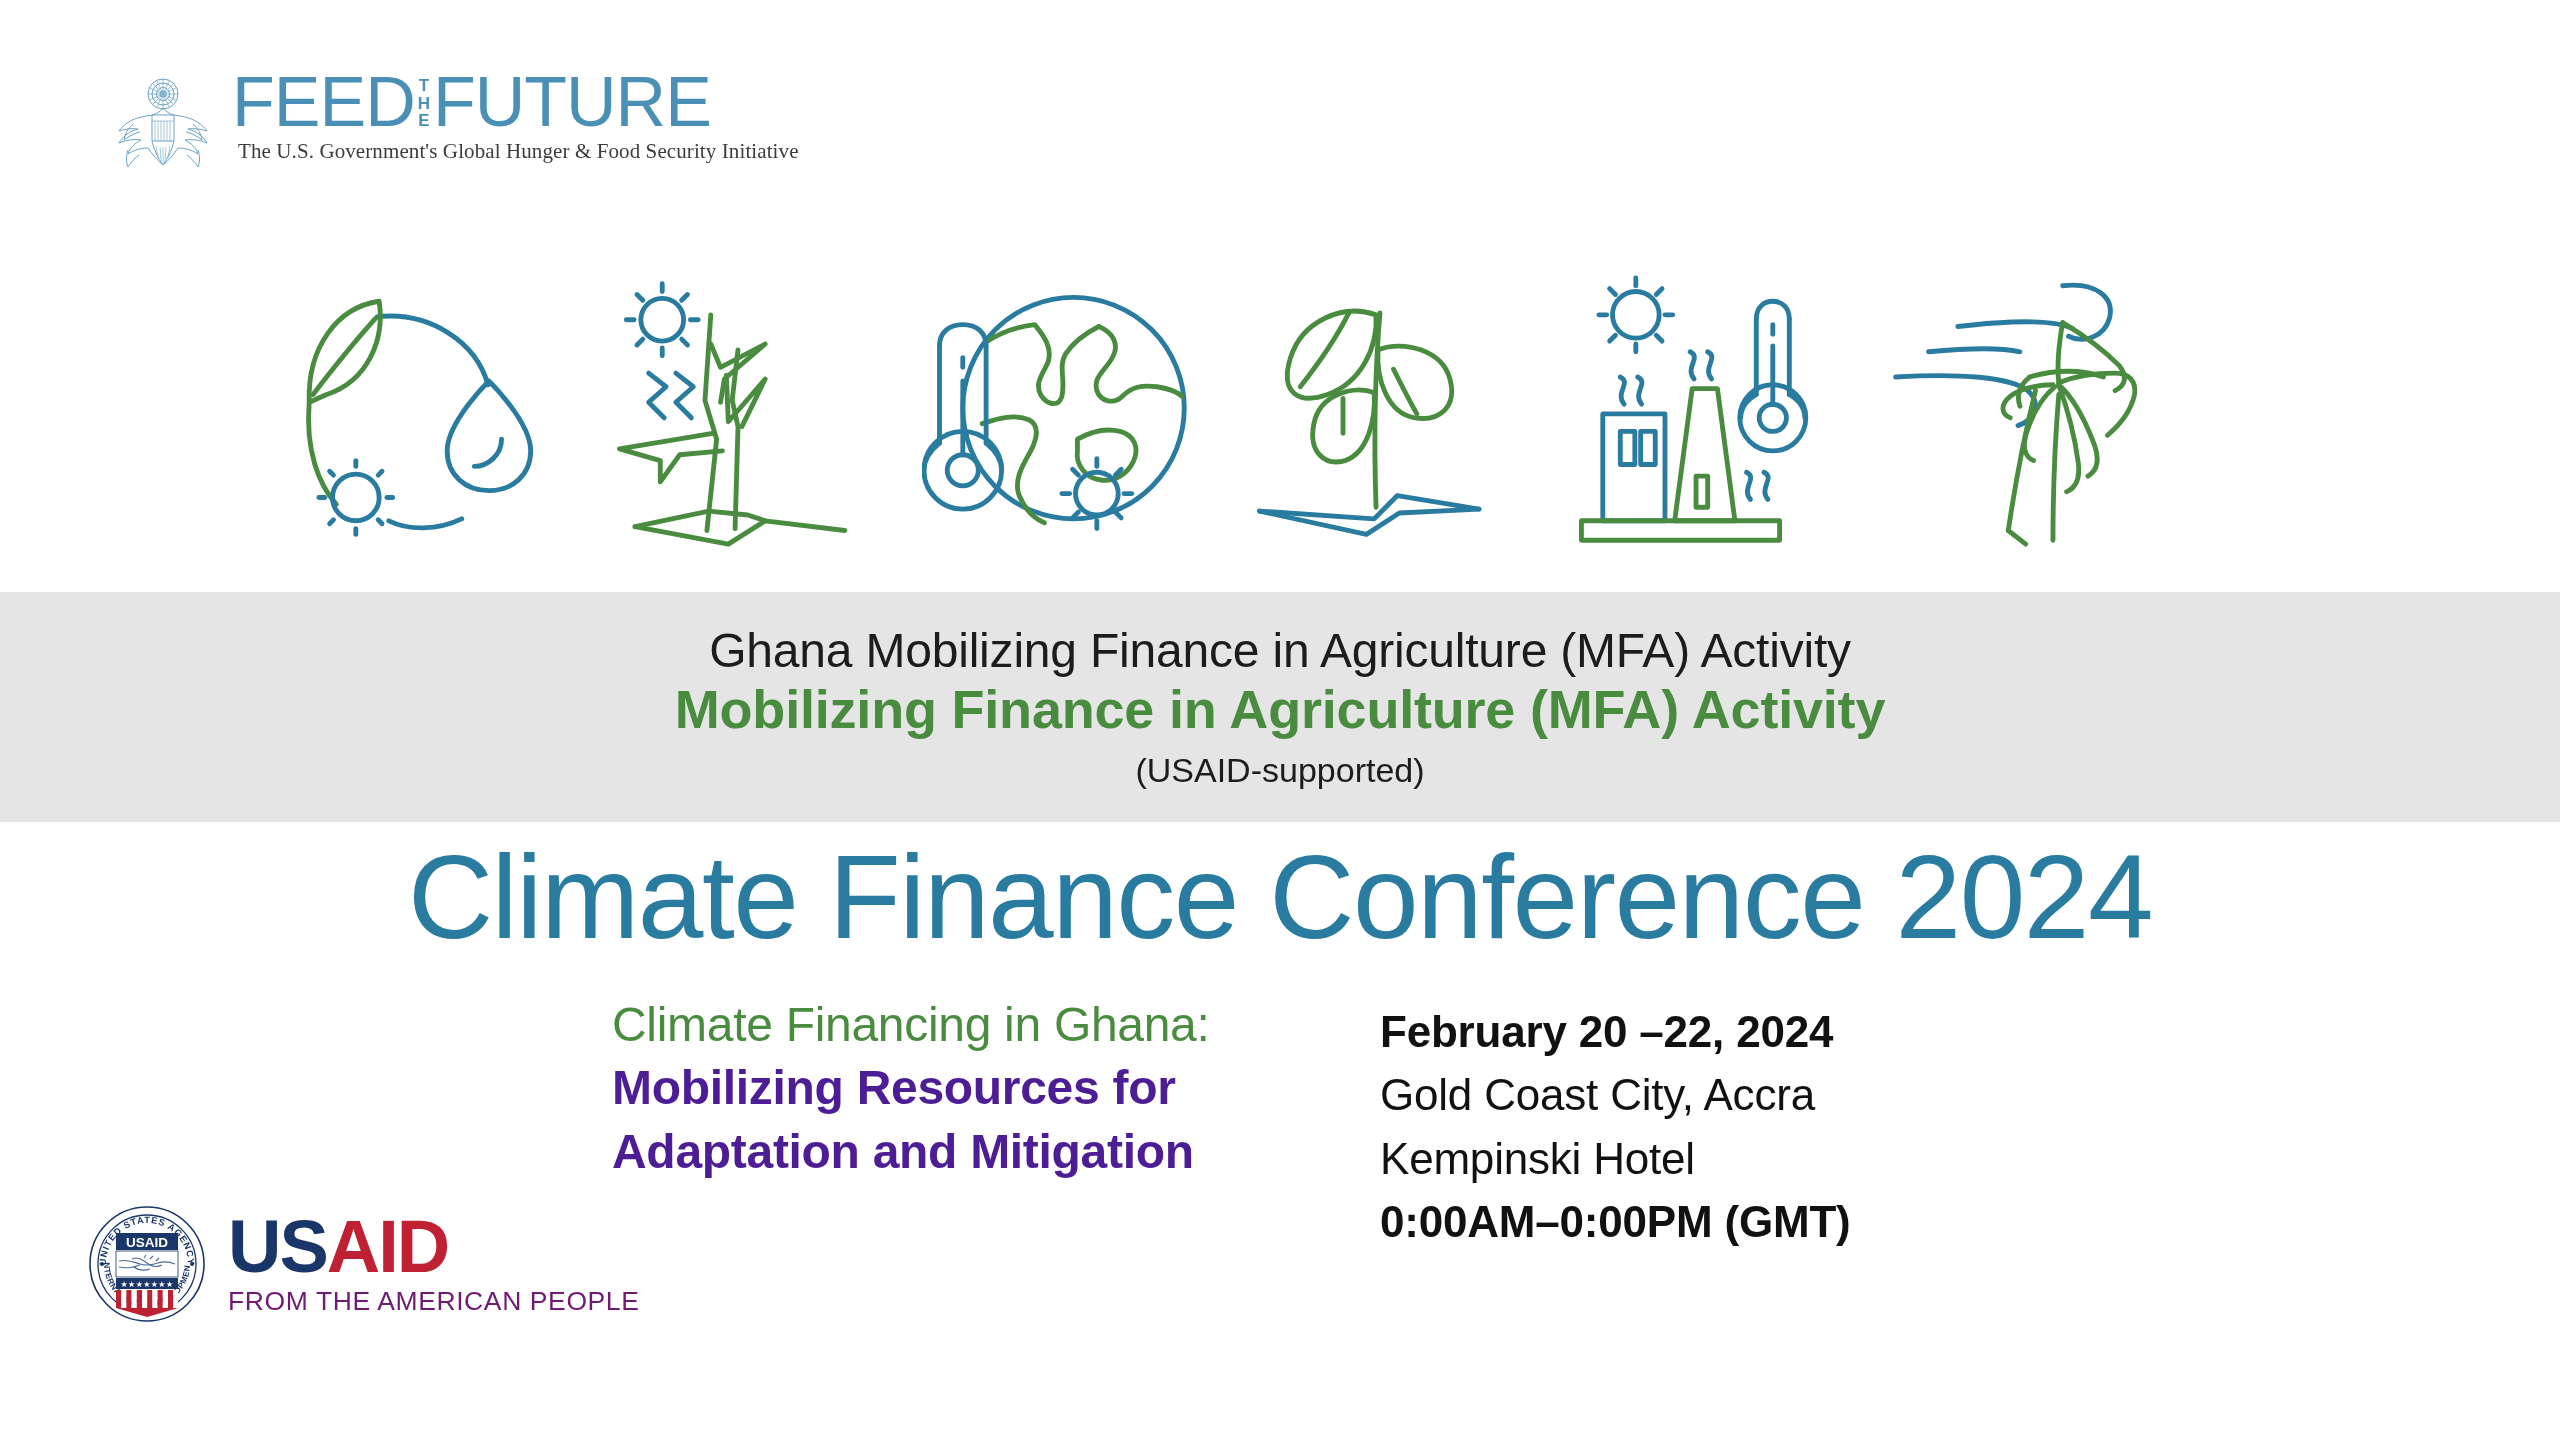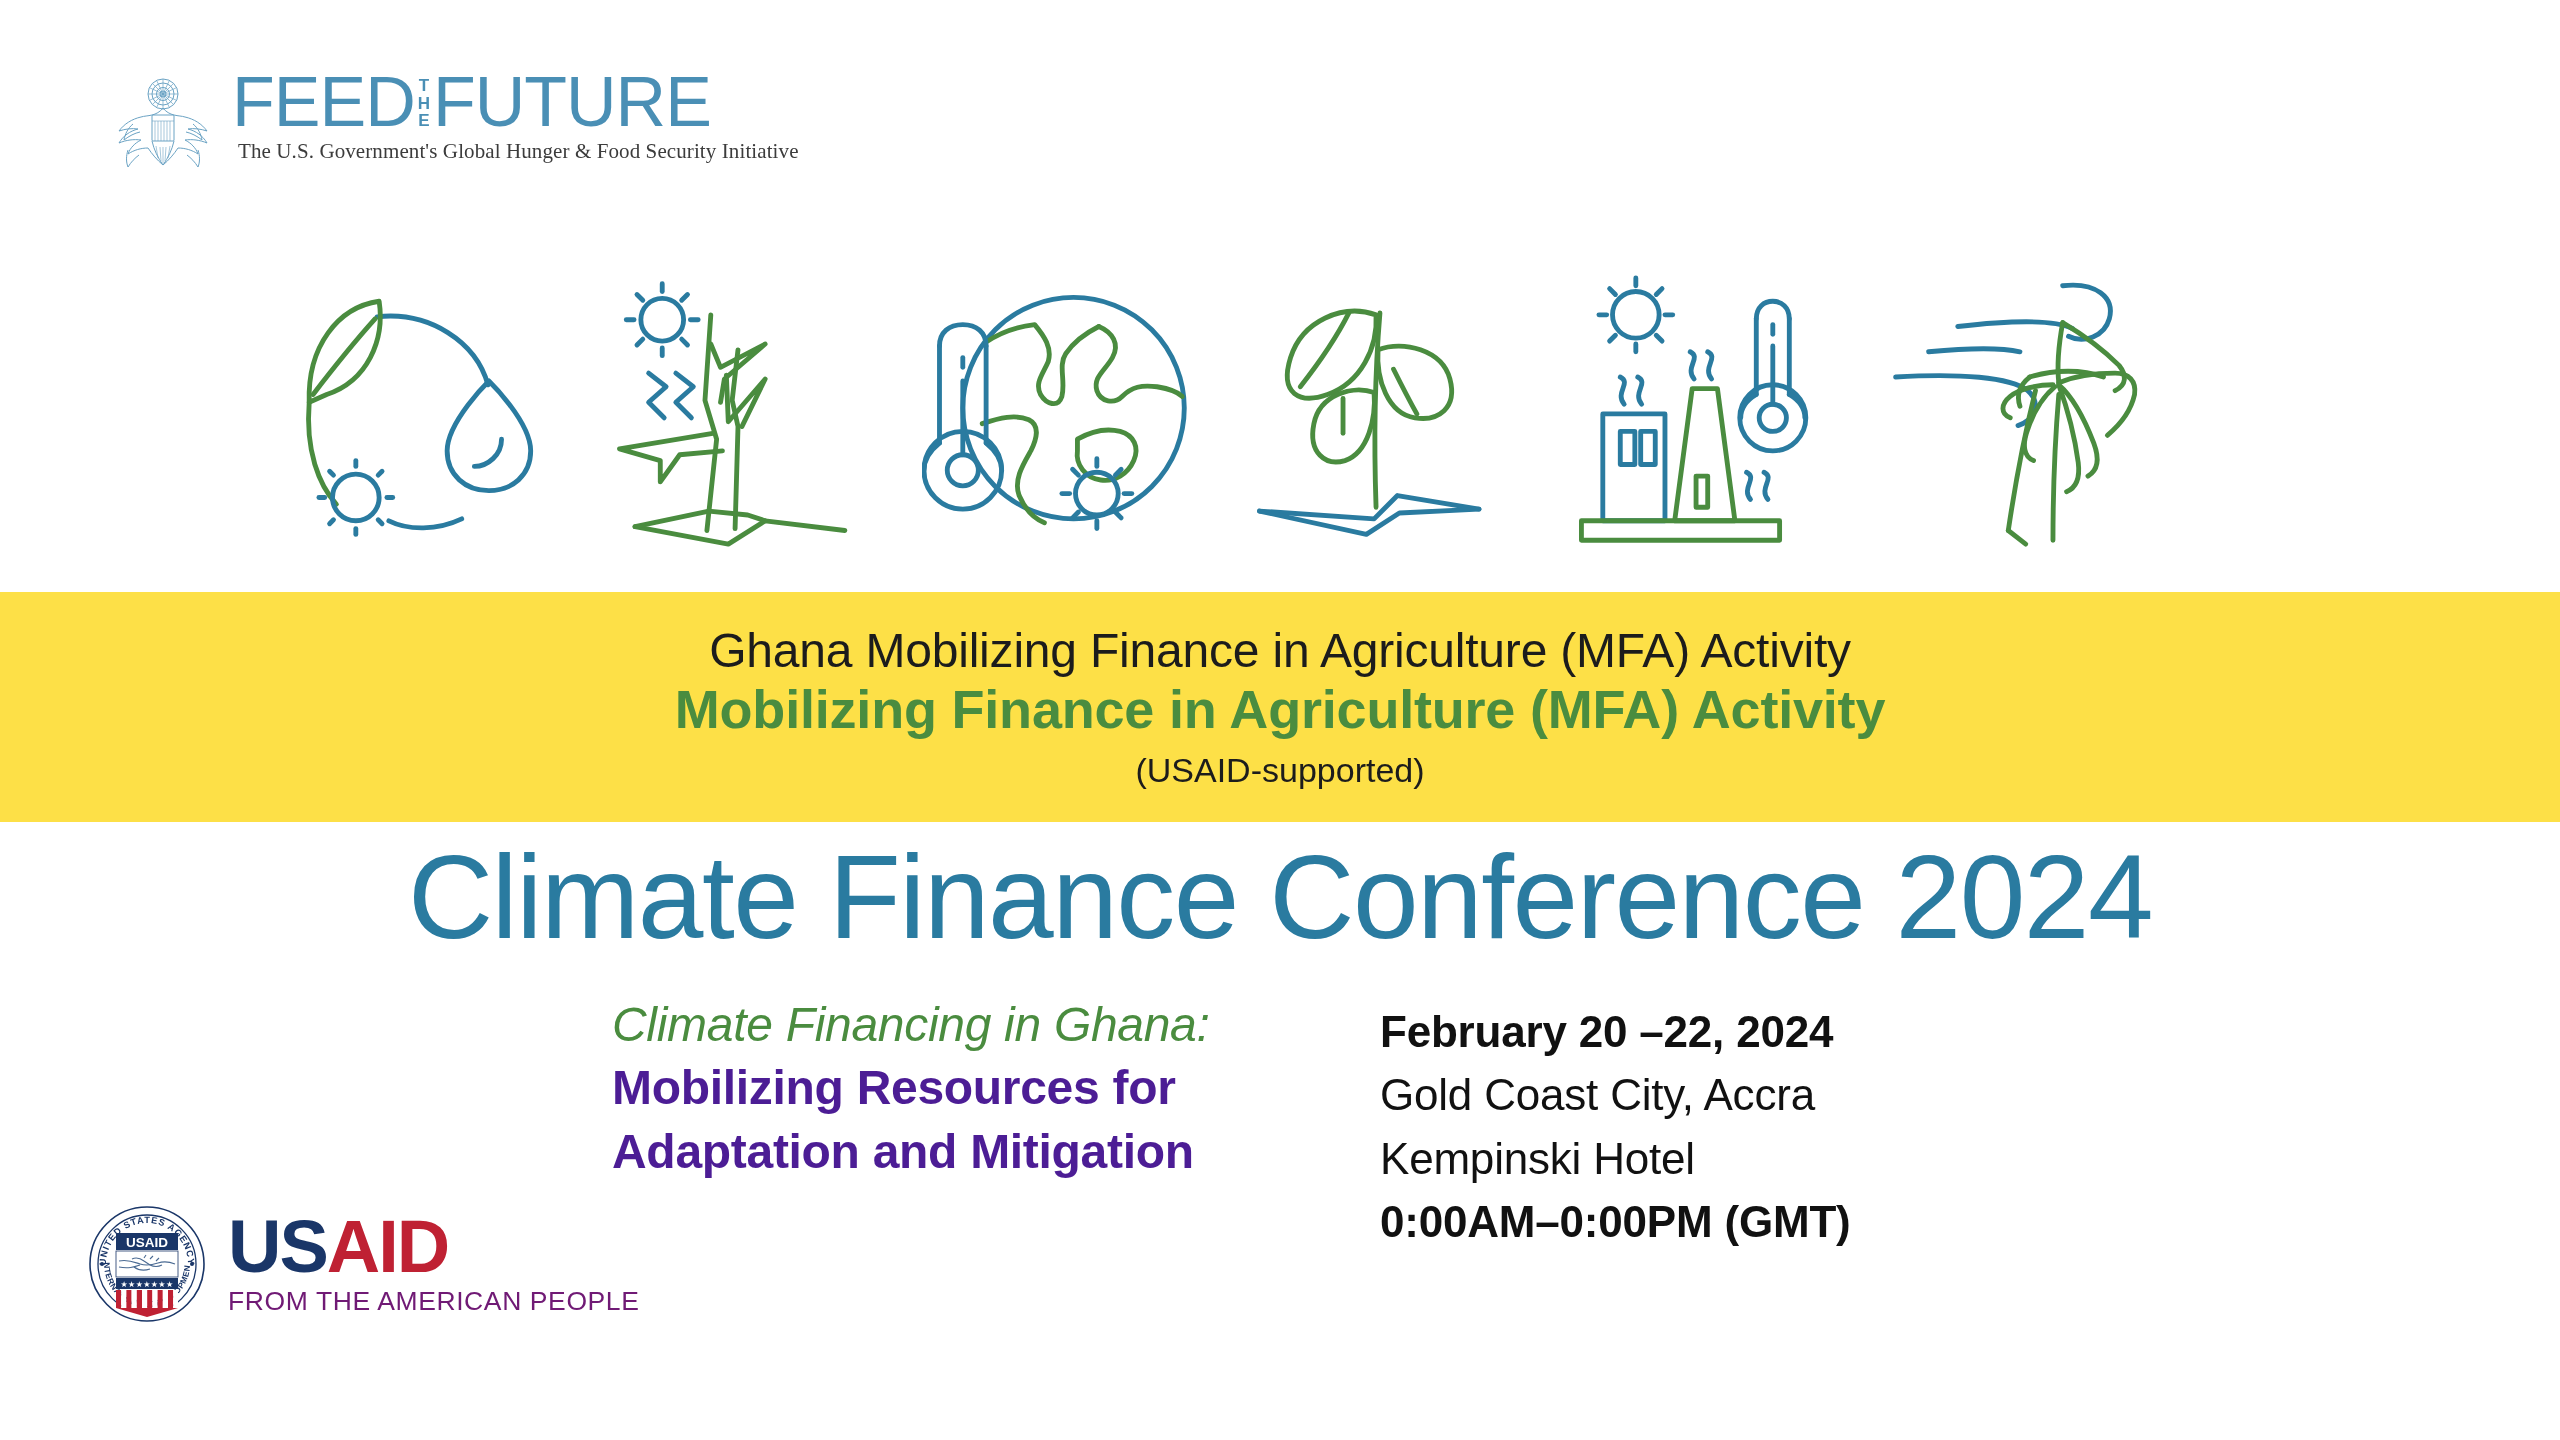--- a/index.html
+++ b/index.html
@@ -78,21 +78,21 @@
   }
   .climate-icon { width: 272px; height: 280px; flex: 0 0 auto; }
 
   
   .activity-banner {
     position: absolute;
     left: 0;
     top: 592px;
     width: 2560px;
     height: 230px;
-    background: #fde047;
+    background: #e5e5e5;
     display: flex;
     flex-direction: column;
     align-items: center;
     justify-content: center;
   }
   .banner-line1 {
     font-family: "Liberation Sans", sans-serif;
     font-size: 48px;
     font-weight: 400;
     color: #1c1c1c;
@@ -146,21 +146,20 @@
     width: 740px;
     padding-top: 4px;
   }
   .subtitle-kicker {
     font-family: "Liberation Sans", sans-serif;
     font-size: 48px;
     font-weight: 400;
     color: #4a8c3f;
     line-height: 1.3;
     letter-spacing: -0.3px;
-    font-style: italic;
   }
   .subtitle-main {
     font-family: "Liberation Sans", sans-serif;
     font-size: 48px;
     font-weight: 700;
     color: #4c1d95;
     line-height: 1.32;
     letter-spacing: -0.3px;
   }
   .details-col {

